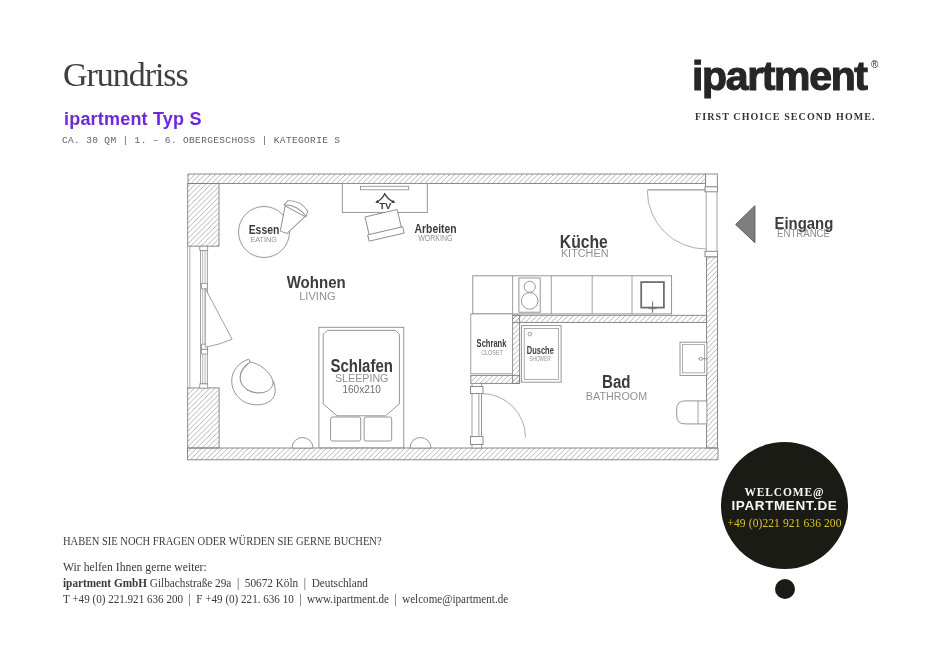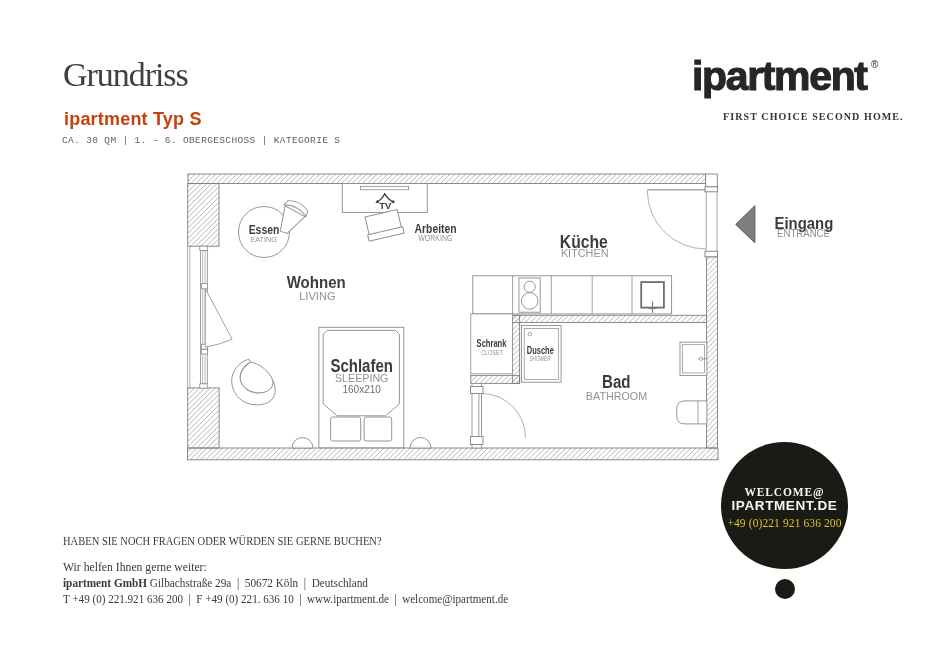--- a/index.html
+++ b/index.html
@@ -6,29 +6,29 @@
   .page{position:relative;width:940px;height:665px;background:#fff;overflow:hidden;
         font-family:"Liberation Sans",sans-serif;}
   .abs{position:absolute;}
 </style>
 </head>
 <body>
 <div class="page">
 
   <div class="abs" style="left:63px;top:56px;font-family:'Liberation Serif',serif;font-size:34px;color:#404040;letter-spacing:-1.05px;">Grundriss</div>
 
-  <div class="abs" style="left:64px;top:109px;font-size:18px;font-weight:bold;color:#c2410c;letter-spacing:0.2px;">ipartment Typ S</div>
+  <div class="abs" style="left:64px;top:109px;font-size:18px;font-weight:bold;color:#6d28d9;letter-spacing:0.2px;">ipartment Typ S</div>
 
   <div class="abs" style="left:62px;top:135px;font-size:9.5px;color:#636363;letter-spacing:0.35px;font-family:Liberation Mono, monospace;">CA. 30 QM | 1. – 6. OBERGESCHOSS | KATEGORIE S</div>
 
   <div class="abs" style="left:692px;top:53px;font-size:41px;font-weight:bold;color:#262626;letter-spacing:-1.35px;-webkit-text-stroke:1.1px #262626;">ipartment</div>
 
   <div class="abs" style="left:871px;top:59px;font-size:10px;color:#262626;">®</div>
 
-  <div class="abs" style="left:695px;top:111px;font-family:'Liberation Serif',serif;font-size:10px;font-weight:bold;color:#333;letter-spacing:1.1px;white-space:nowrap;margin-left:28px;">FIRST CHOICE SECOND HOME.</div>
+  <div class="abs" style="left:695px;top:111px;font-family:'Liberation Serif',serif;font-size:10px;font-weight:bold;color:#333;letter-spacing:1.1px;white-space:nowrap;">FIRST CHOICE SECOND HOME.</div>
 
   <svg class="abs" style="left:180px;top:160px;" width="680" height="315" viewBox="180 160 680 315">
   <defs>
     <pattern id="h" width="5.2" height="5.2" patternUnits="userSpaceOnUse">
       <path d="M0,5.2 L5.2,0 M-1.3,1.3 L1.3,-1.3 M3.9,6.5 L6.5,3.9" stroke="#9b9b9b" stroke-width="0.75" fill="none"></path>
     </pattern>
   </defs>
   <g stroke-linecap="butt">
 
   <rect x="188" y="174" width="517.6" height="9.5" fill="url(#h)" stroke="#7f7f7f" stroke-width="0.9"></rect>

